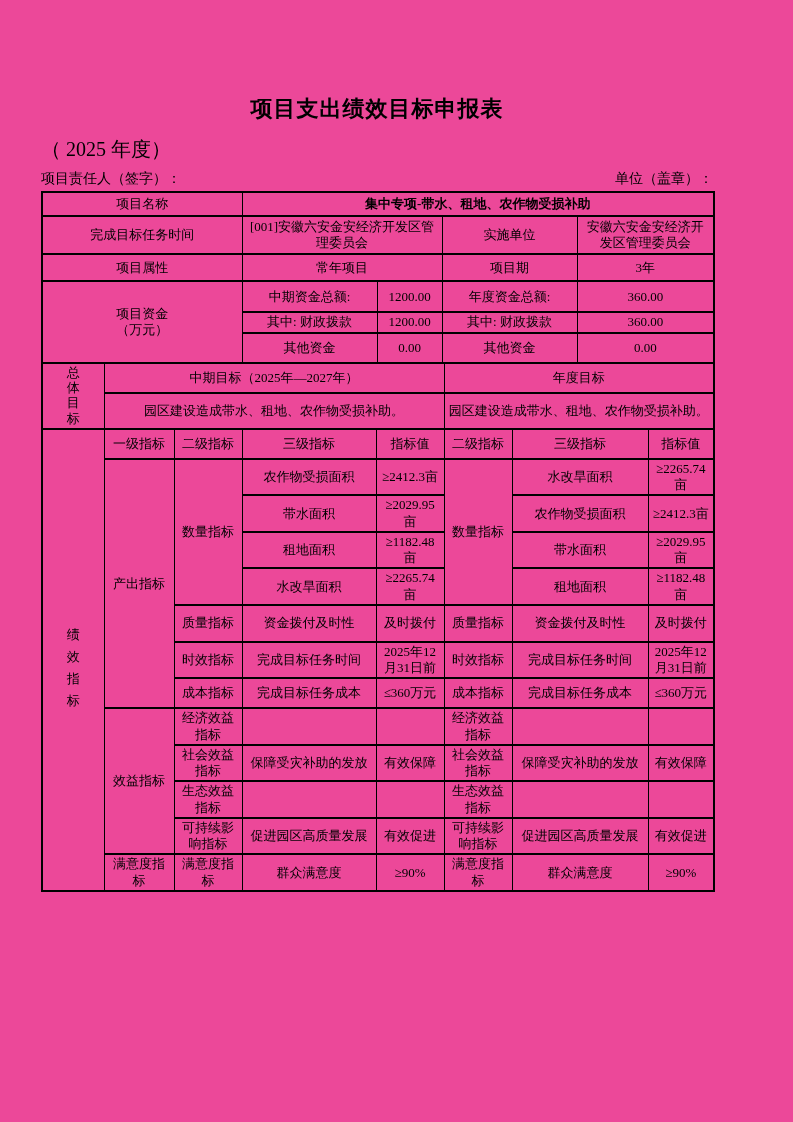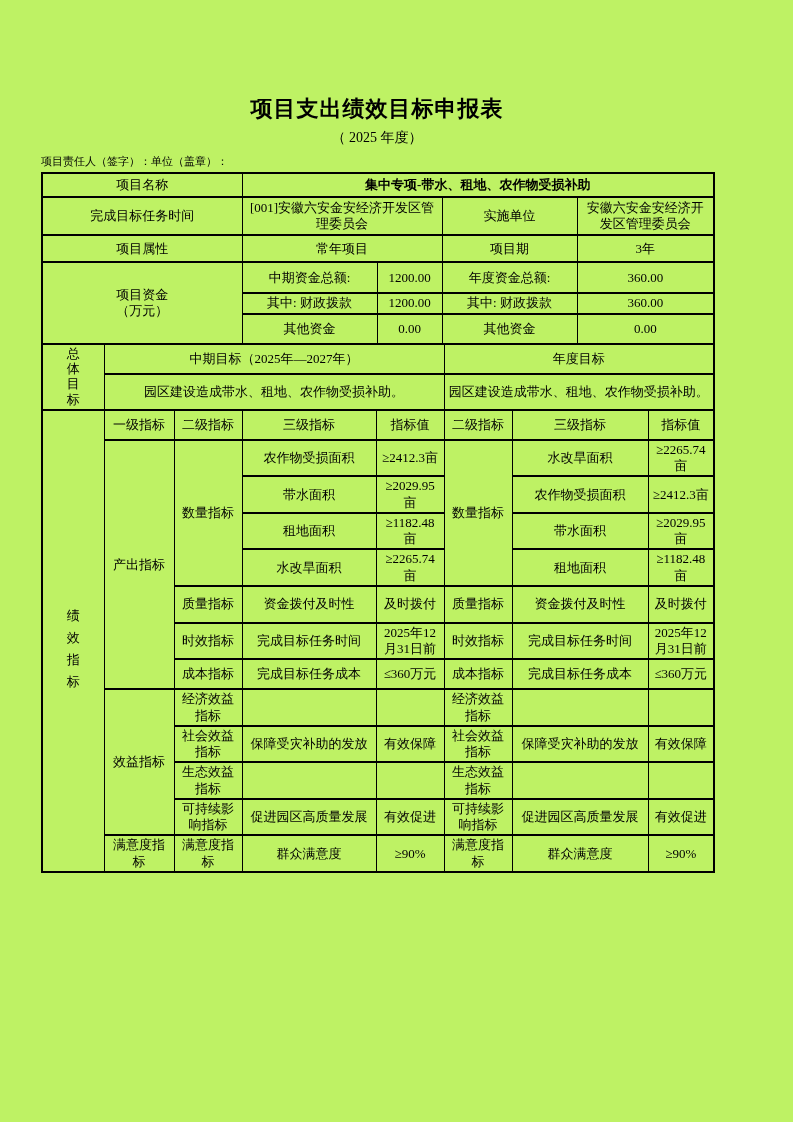--- a/index.html
+++ b/index.html
@@ -1,27 +1,27 @@
 <!DOCTYPE html>
 <html><head>
 <meta charset="utf-8">
 <style>
   html,body { margin:0; padding:0; background:#fff; }
   .page {
     position: relative;
     width: 793px; height: 1122px;
-    background: #bef264;
+    background: #ec4899;
     overflow: hidden;
     font-family: "Liberation Serif", "DejaVu Serif", serif;
     color: #000;
   }
   .content { width: 672px; margin-left: 41px; }
   .title { margin-top: 96px; font-size: 22px; font-weight: bold; text-align: center; line-height: 1.2; letter-spacing: 1px; }
-  .subtitle { margin-top: 7px; font-size: 14px; text-align: center; }
-  .signrow { display: flex; justify-content: flex-start; font-size: 11px; margin: 7px 0 3px 0; }
+  .subtitle { margin-top: 14px; font-size: 20px; }
+  .signrow { display: flex; justify-content: space-between; font-size: 14px; margin: 7px 0 3px 0; }
   table.t { border-collapse: collapse; table-layout: fixed; width: 672px; border: 2px solid #000; }
   table.t + table.t { margin-top: -2px; }
   table.t td {
     border: 1px solid #000;
     border-top-width: 2px; border-bottom-width: 2px;
     font-size: 13px; line-height: 1.25;
     text-align: center; vertical-align: middle;
     padding: 1px 3px; overflow: hidden;
     word-break: normal;
   }

